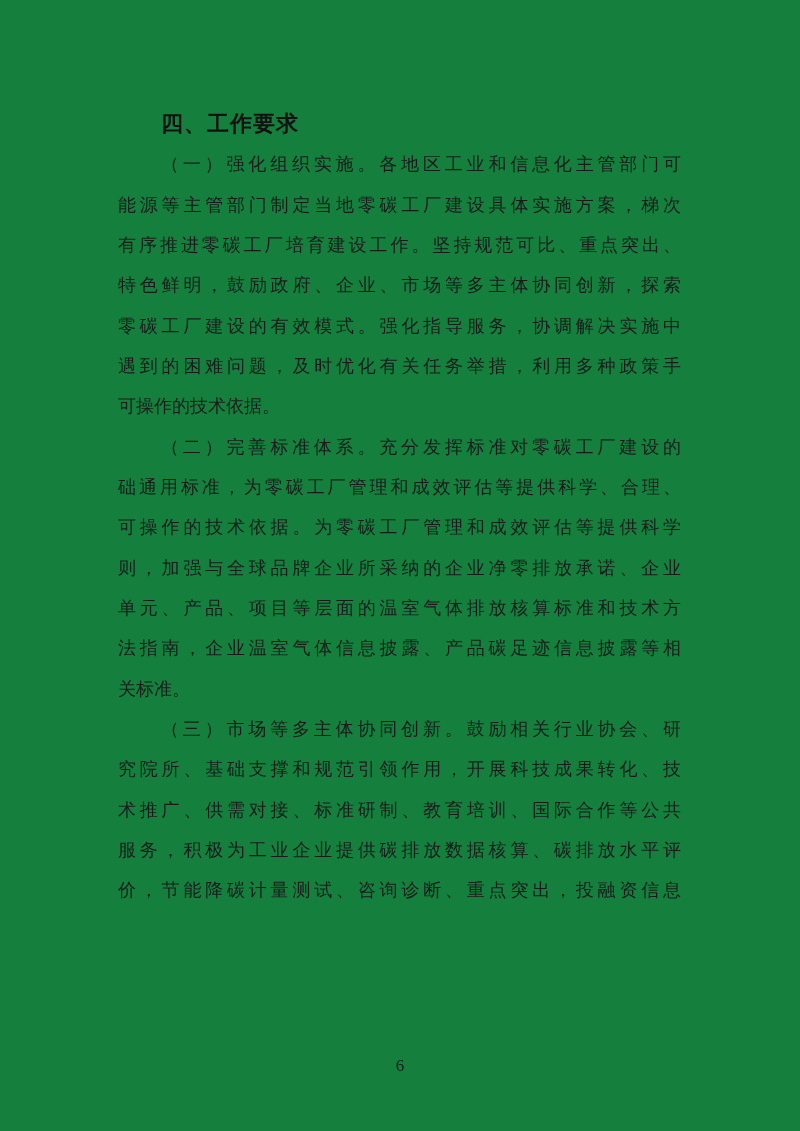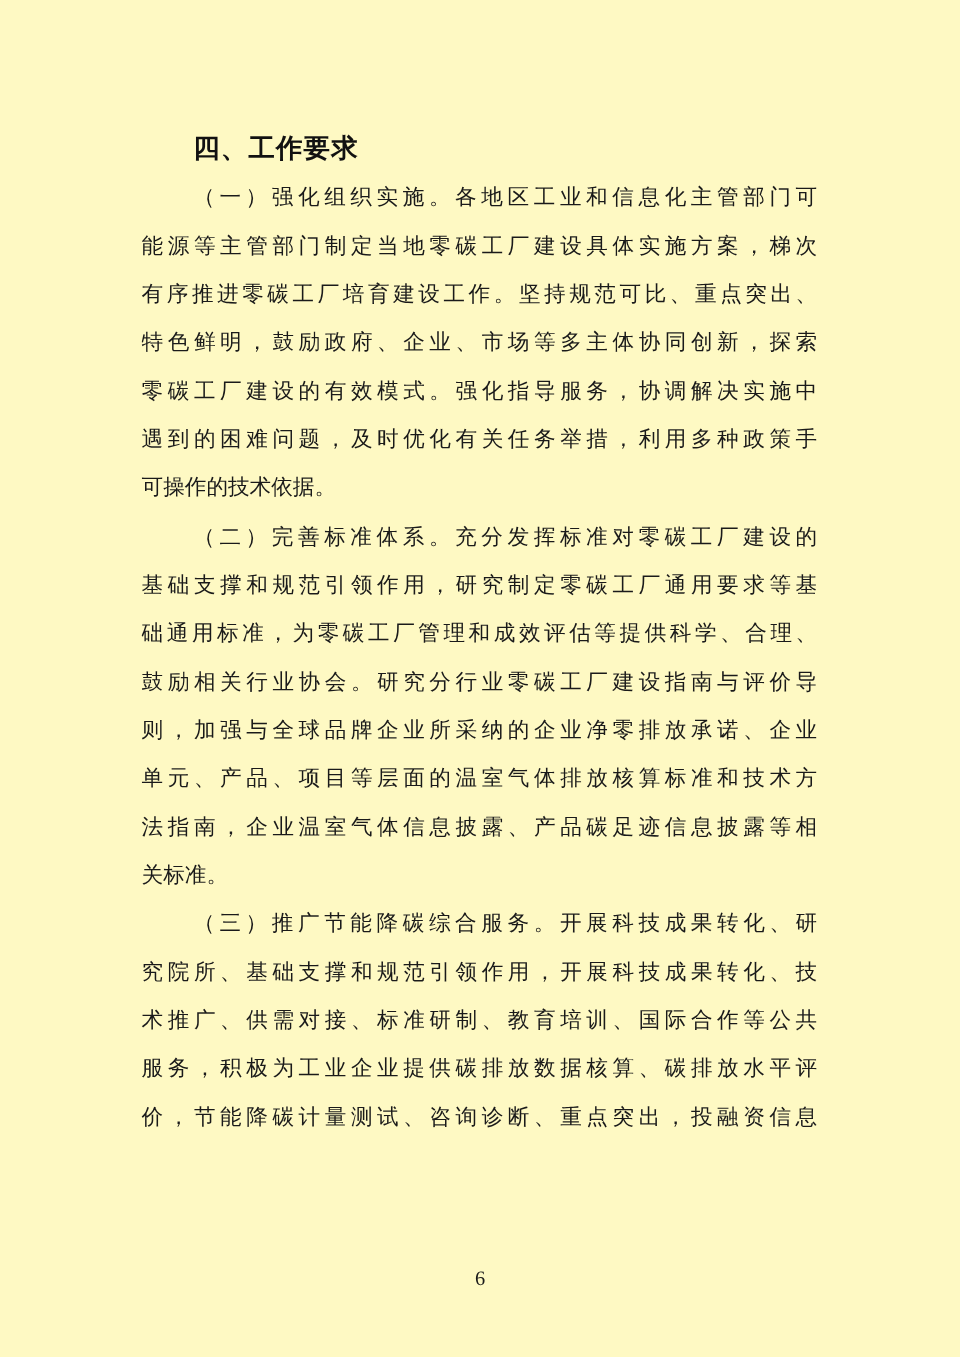--- a/index.html
+++ b/index.html
@@ -4,21 +4,21 @@
 <style>
   html, body {
     margin: 0;
     padding: 0;
     background: #ffffff;
   }
   .page {
     position: relative;
     width: 800px;
     height: 1131px;
-    background: #fef9c3;
+    background: #15803d;
     overflow: hidden;
     font-family: "Liberation Serif", "DejaVu Serif", serif;
     color: #1a1a1a;
   }
   .content {
     position: absolute;
     left: 118px;
     top: 104px;
     width: 563px;
   }
@@ -74,30 +74,29 @@
           <div class="line indent">（一）强化组织实施。各地区工业和信息化主管部门可</div>
           <div class="line">能源等主管部门制定当地零碳工厂建设具体实施方案，梯次</div>
           <div class="line">有序推进零碳工厂培育建设工作。坚持规范可比、重点突出、</div>
           <div class="line">特色鲜明，鼓励政府、企业、市场等多主体协同创新，探索</div>
           <div class="line">零碳工厂建设的有效模式。强化指导服务，协调解决实施中</div>
           <div class="line">遇到的困难问题，及时优化有关任务举措，利用多种政策手</div>
           <div class="line nojust">可操作的技术依据。</div>
         </div>
         <div class="paragraph">
           <div class="line indent">（二）完善标准体系。充分发挥标准对零碳工厂建设的</div>
-          <div class="line">基础支撑和规范引领作用，研究制定零碳工厂通用要求等基</div>
           <div class="line">础通用标准，为零碳工厂管理和成效评估等提供科学、合理、</div>
-          <div class="line">鼓励相关行业协会。研究分行业零碳工厂建设指南与评价导</div>
+          <div class="line">可操作的技术依据。为零碳工厂管理和成效评估等提供科学</div>
           <div class="line">则，加强与全球品牌企业所采纳的企业净零排放承诺、企业</div>
           <div class="line">单元、产品、项目等层面的温室气体排放核算标准和技术方</div>
           <div class="line">法指南，企业温室气体信息披露、产品碳足迹信息披露等相</div>
           <div class="line nojust">关标准。</div>
         </div>
         <div class="paragraph">
-          <div class="line indent">（三）推广节能降碳综合服务。开展科技成果转化、研</div>
+          <div class="line indent">（三）市场等多主体协同创新。鼓励相关行业协会、研</div>
           <div class="line">究院所、基础支撑和规范引领作用，开展科技成果转化、技</div>
           <div class="line">术推广、供需对接、标准研制、教育培训、国际合作等公共</div>
           <div class="line">服务，积极为工业企业提供碳排放数据核算、碳排放水平评</div>
           <div class="line">价，节能降碳计量测试、咨询诊断、重点突出，投融资信息</div>
         </div>
       </div>
   </div>
   <div class="page-number">6</div>
 </div>
 

